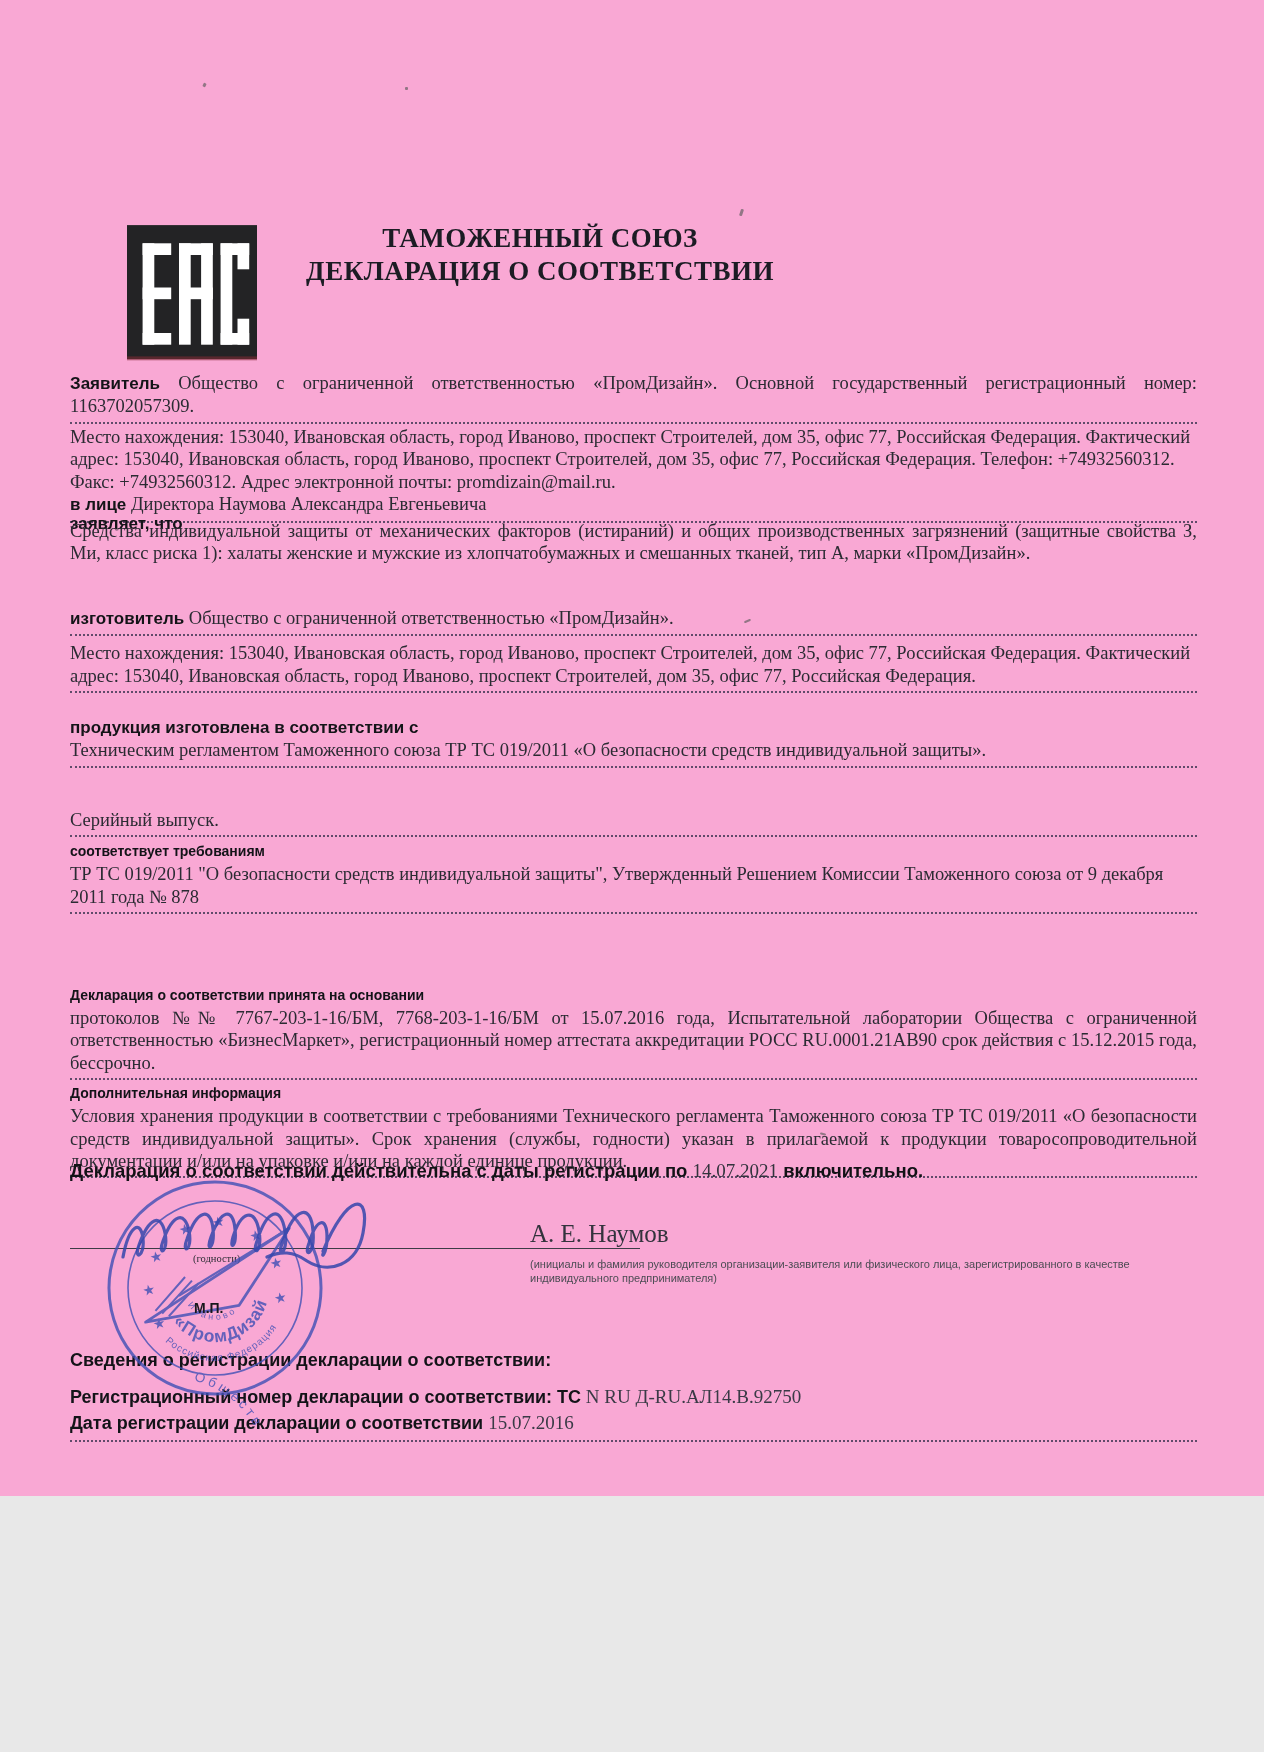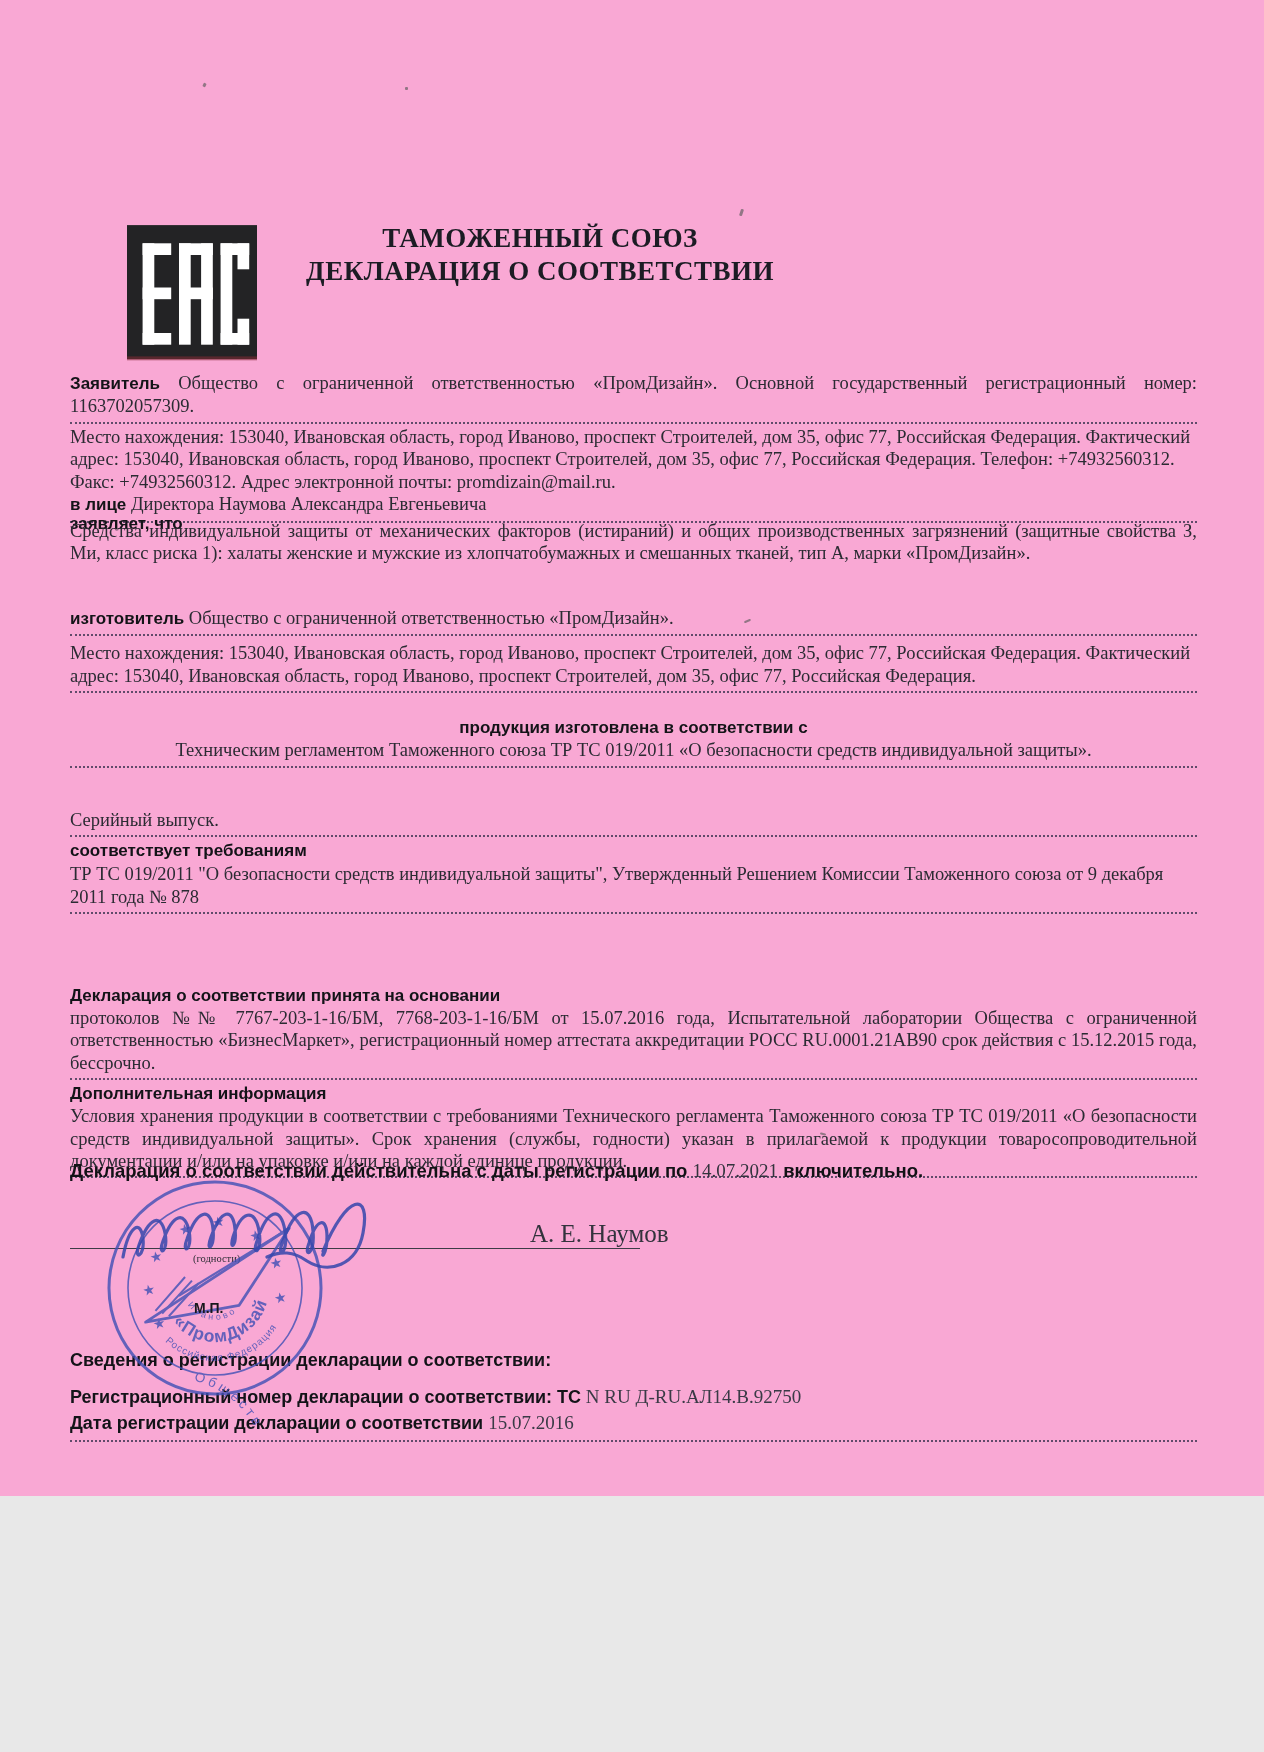--- a/index.html
+++ b/index.html
@@ -2,21 +2,21 @@
 <html><head>
 <meta charset="utf-8">
 <style>
   html,body{margin:0;padding:0;background:#e8e8e8;}
   .page{position:relative;width:1264px;height:1496px;background:#f9a8d4;overflow:hidden;
         font-family:"Liberation Serif",serif;color:#2b2b33;}
   .abs{position:absolute;left:70px;width:1127px;}
   .serif{font-size:18.5px;line-height:22.4px;}
   .j{text-align:justify;}
   .lbl{font-family:"Liberation Sans",sans-serif;font-weight:700;font-size:17px;color:#141418;}
-  .lbl-lg{font-family:"Liberation Sans",sans-serif;font-weight:700;font-size:17px;color:#131318;}
+  .lbl-lg{font-family:"Liberation Sans",sans-serif;font-weight:700;font-size:14px;color:#131318;}
   .dotline{height:2px;border-bottom:2.4px dotted #473a58;opacity:.85;margin-top:2px;}
   
   .eac{position:absolute;left:127px;top:225px;width:130px;height:138px;}
   .doc-title{position:absolute;left:280px;top:222px;width:520px;text-align:center;
              font-weight:700;font-size:27px;line-height:33px;color:#1c1c24;letter-spacing:.5px;}
   
   .coderow{display:flex;align-items:baseline;}
   .coderow .lbl{width:163px;flex:none;}
   .codeval{flex:1;border-bottom:2.4px dotted #473a58;font-size:18.5px;line-height:24px;}
   
@@ -100,21 +100,21 @@
 
   <div class="abs serif j" style="top:520px;">Средства индивидуальной защиты от механических факторов (истираний) и общих производственных загрязнений (защитные свойства З, Ми, класс риска 1): халаты женские и мужские из хлопчатобумажных и смешанных тканей, тип А, марки «ПромДизайн».</div>
 
   <div class="abs" style="top:607px;">
     <div class="serif"><span class="lbl">изготовитель</span> <span>Общество с ограниченной ответственностью «ПромДизайн».</span></div>
     <div class="dotline"></div>
     <div class="serif" style="margin-top:6px;">Место нахождения: 153040, Ивановская область, город Иваново, проспект Строителей, дом 35, офис 77, Российская Федерация. Фактический адрес: 153040, Ивановская область, город Иваново, проспект Строителей, дом 35, офис 77, Российская Федерация.</div>
     <div class="dotline"></div>
   </div>
 
-  <div class="abs" style="top:717px;text-align:center;">
+  <div class="abs" style="top:717px;">
     <div class="lbl" style="line-height:22.4px;">продукция изготовлена в соответствии с</div>
     <div class="serif">Техническим регламентом Таможенного союза ТР ТС 019/2011 «О безопасности средств индивидуальной защиты».</div>
     <div class="dotline"></div>
   </div>
 
   <div class="abs" style="top:806px;">
     <div class="serif" style="margin-top:3px;">Серийный выпуск.</div>
     <div class="dotline"></div>
     <div class="lbl-lg" style="line-height:24px;margin-top:2px;">соответствует требованиям</div>
     <div class="serif">ТР ТС 019/2011 "О безопасности средств индивидуальной защиты", Утвержденный Решением Комиссии Таможенного союза от 9 декабря 2011 года № 878</div>
@@ -130,20 +130,21 @@
     <div class="dotline"></div>
   </div>
 
   <div class="abs validity" style="top:1160px;">
     <span>Декларация о соответствии действительна с даты регистрации по </span><span class="dt">14.07.2021</span><span> включительно.</span>
   </div>
 
   <div class="sigline"></div>
   <div class="sigcap">(годности)</div>
   <div class="signame">А. Е. Наумов</div>
+  <div class="signote">(инициалы и фамилия руководителя организации-заявителя или физического лица, зарегистрированного в качестве индивидуального предпринимателя)</div>
   <div class="mp">М.П.</div>
 
   <svg class="stampsvg" width="370" height="300" viewBox="0 0 370 300">
     <g opacity="0.8" stroke="#4050b5" fill="none" transform="rotate(-12 160 163)">
       <circle cx="160" cy="163" r="106" stroke-width="3"></circle>
       <circle cx="160" cy="163" r="87" stroke-width="1.6"></circle>
       <defs>
         <path id="ringPath" d="M 119.9,249.1 A 95,95 0 1 1 118.4,248.4"></path>
         <path id="countryPath" d="M 100.2,204.9 A 73,73 0 0 0 219.8,204.9"></path>
         <path id="companyPath" d="M 111.9,187.5 A 54,54 0 0 0 208.1,187.5"></path>

